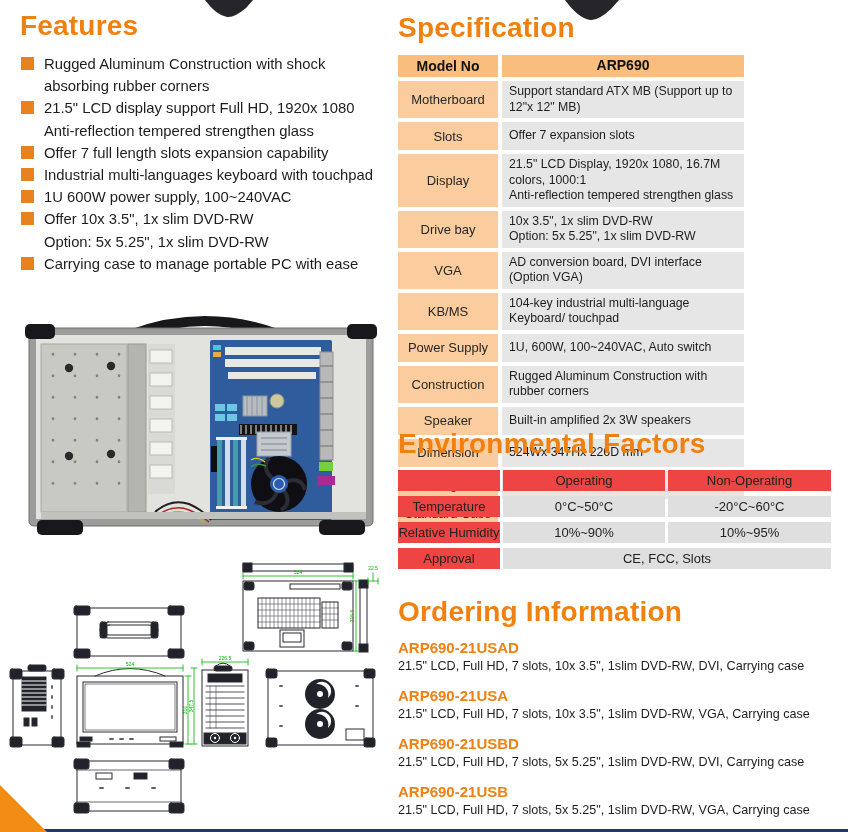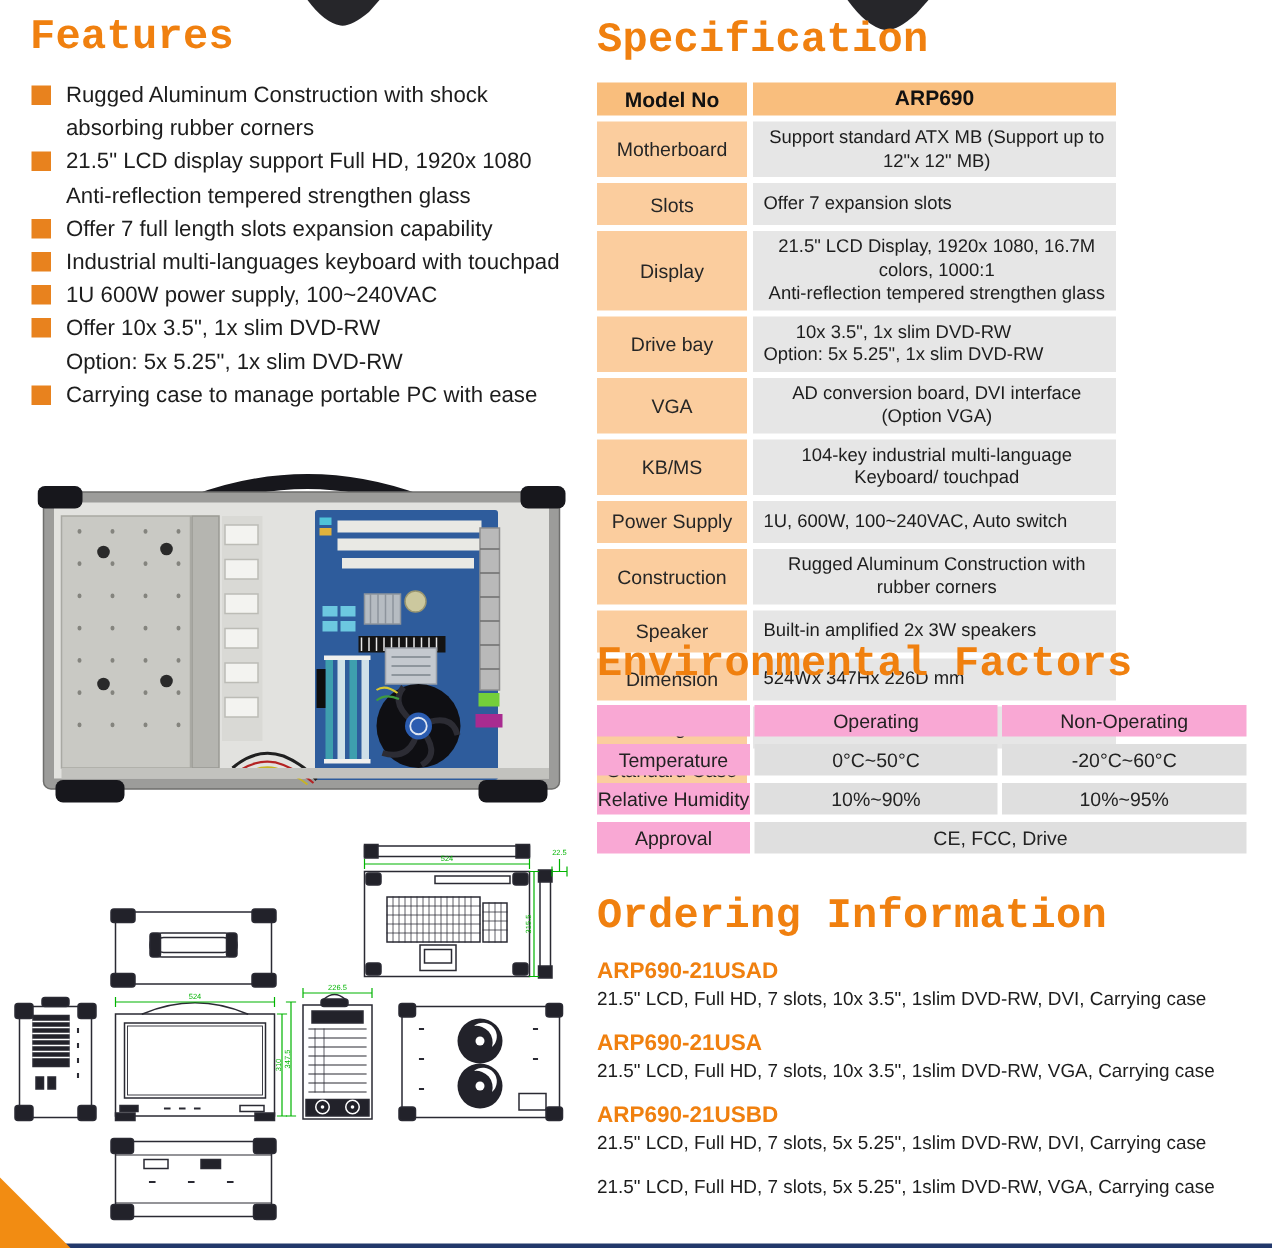--- a/index.html
+++ b/index.html
@@ -1,47 +1,47 @@
 <!DOCTYPE html>
 <html><head>
 <meta charset="utf-8">
 <style>
   html,body{margin:0;padding:0;background:#ffffff;}
   #page{position:relative;width:848px;height:832px;background:#ffffff;overflow:hidden;
         font-family:"Liberation Sans", sans-serif;color:#1c1c1c;}
   .abs{position:absolute;}
 
   
-  .h-orange{font-weight:bold;color:#F0800F;font-size:28px;letter-spacing:.2px;line-height:1;font-family:Liberation Mono, monospace;}
+  .h-orange{font-weight:bold;color:#F0800F;font-size:28px;letter-spacing:.2px;line-height:1;}
 
   
   #features{left:20px;top:12px;width:372px;}
   .feat-list{margin-top:13px;}
   .feat-line{position:relative;padding-left:24px;height:22.2px;line-height:22.2px;
              font-size:14.8px;white-space:nowrap;color:#1d1d1d;}
   .bullet{position:absolute;left:1px;top:4px;width:13px;height:13px;background:#E8821E;}
 
   
   #spec{left:398px;top:14px;width:346px;}
   .tbl{display:flex;flex-direction:column;row-gap:4px;margin-top:13px;}
   .srow{display:flex;column-gap:4px;}
   .scell{display:flex;align-items:center;}
   .slabel{width:100px;min-height:22px;background:#FBCD9E;justify-content:center;
           font-size:13px;color:#262626;text-align:center;}
   .svalue{flex:1;min-height:22px;background:#E6E6E6;font-size:12.3px;
-          padding:3px 4px 3px 7px;white-space:pre-line;line-height:15.5px;color:#1d1d1d;text-align:center;}
+          padding:3px 4px 3px 7px;white-space:pre-line;line-height:15.5px;color:#1d1d1d;}
   .shead .slabel{background:#F9BE7D;font-weight:bold;font-size:14px;color:#111;}
   .shead .svalue{background:#F9BE7D;font-weight:bold;font-size:14px;justify-content:center;
                  padding:0;color:#111;}
 
   
   #env{left:398px;top:430px;width:434px;}
   .env-grid{display:grid;grid-template-columns:102px 162px 163px;gap:5px 3px;margin-top:12px;}
   .ecell{height:21px;display:flex;align-items:center;justify-content:center;font-size:13px;color:#222;}
-  .egreen{background:#f9a8d4;}
+  .egreen{background:#ef4444;}
   .egray{background:#DFDFDF;}
   .espan{grid-column:2 / 4;}
 
   
   #ordering{left:398px;top:598px;width:444px;}
   .ord-item{margin-top:13px;}
   .ord-model{font-weight:bold;color:#F0800F;font-size:15px;line-height:17px;}
   .ord-desc{font-size:12.6px;color:#1d1d1d;line-height:16px;margin-top:2px;white-space:nowrap;}
 
   
@@ -248,39 +248,40 @@
 
       <div class="ecell egreen">Temperature</div>
       <div class="ecell egray">0°C~50°C</div>
       <div class="ecell egray">-20°C~60°C</div>
 
       <div class="ecell egreen">Relative Humidity</div>
       <div class="ecell egray">10%~90%</div>
       <div class="ecell egray">10%~95%</div>
 
       <div class="ecell egreen">Approval</div>
-      <div class="ecell egray espan">CE, FCC, Drive</div>
+      <div class="ecell egray espan">CE, FCC, Slots</div>
     </div>
   </div>
 
   <div id="ordering" class="abs">
     <div class="h-orange">Ordering Information</div>
     <div class="ord-item">
       <div class="ord-model">ARP690-21USAD</div>
       <div class="ord-desc">21.5" LCD, Full HD, 7 slots, 10x 3.5", 1slim DVD-RW, DVI, Carrying case</div>
     </div>
     <div class="ord-item">
       <div class="ord-model">ARP690-21USA</div>
       <div class="ord-desc">21.5" LCD, Full HD, 7 slots, 10x 3.5", 1slim DVD-RW, VGA, Carrying case</div>
     </div>
     <div class="ord-item">
       <div class="ord-model">ARP690-21USBD</div>
       <div class="ord-desc">21.5" LCD, Full HD, 7 slots, 5x 5.25", 1slim DVD-RW, DVI, Carrying case</div>
     </div>
     <div class="ord-item">
+      <div class="ord-model">ARP690-21USB</div>
       <div class="ord-desc">21.5" LCD, Full HD, 7 slots, 5x 5.25", 1slim DVD-RW, VGA, Carrying case</div>
     </div>
   </div>
 
   <svg id="drawings" class="abs" width="400" height="266" viewBox="0 0 400 266" stroke-linecap="square">
     <g stroke="#2a2a33" fill="none" stroke-width="1">
 
       <rect x="243" y="8" width="110" height="7"></rect>
       <rect x="243" y="7" width="9" height="9" fill="#22222a"></rect>
       <rect x="344" y="7" width="9" height="9" fill="#22222a"></rect>

